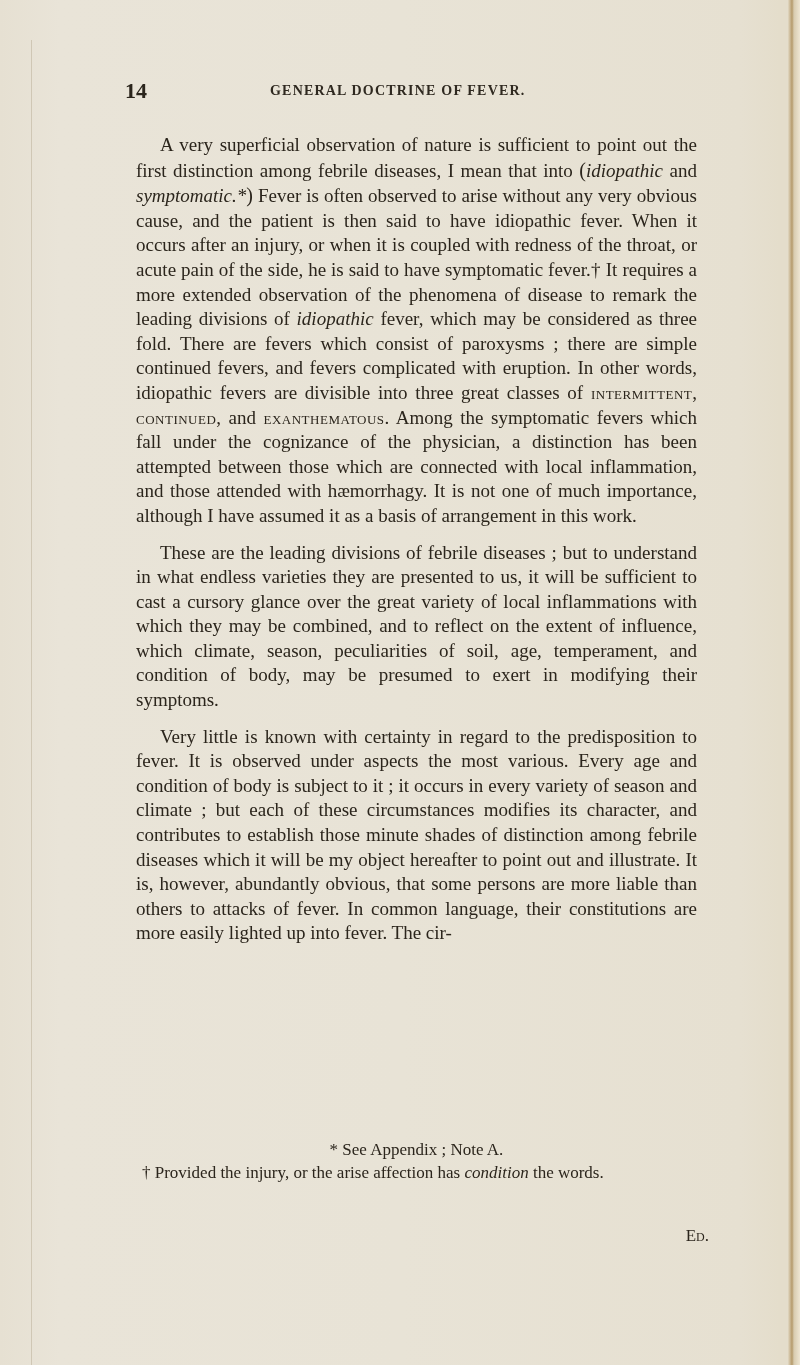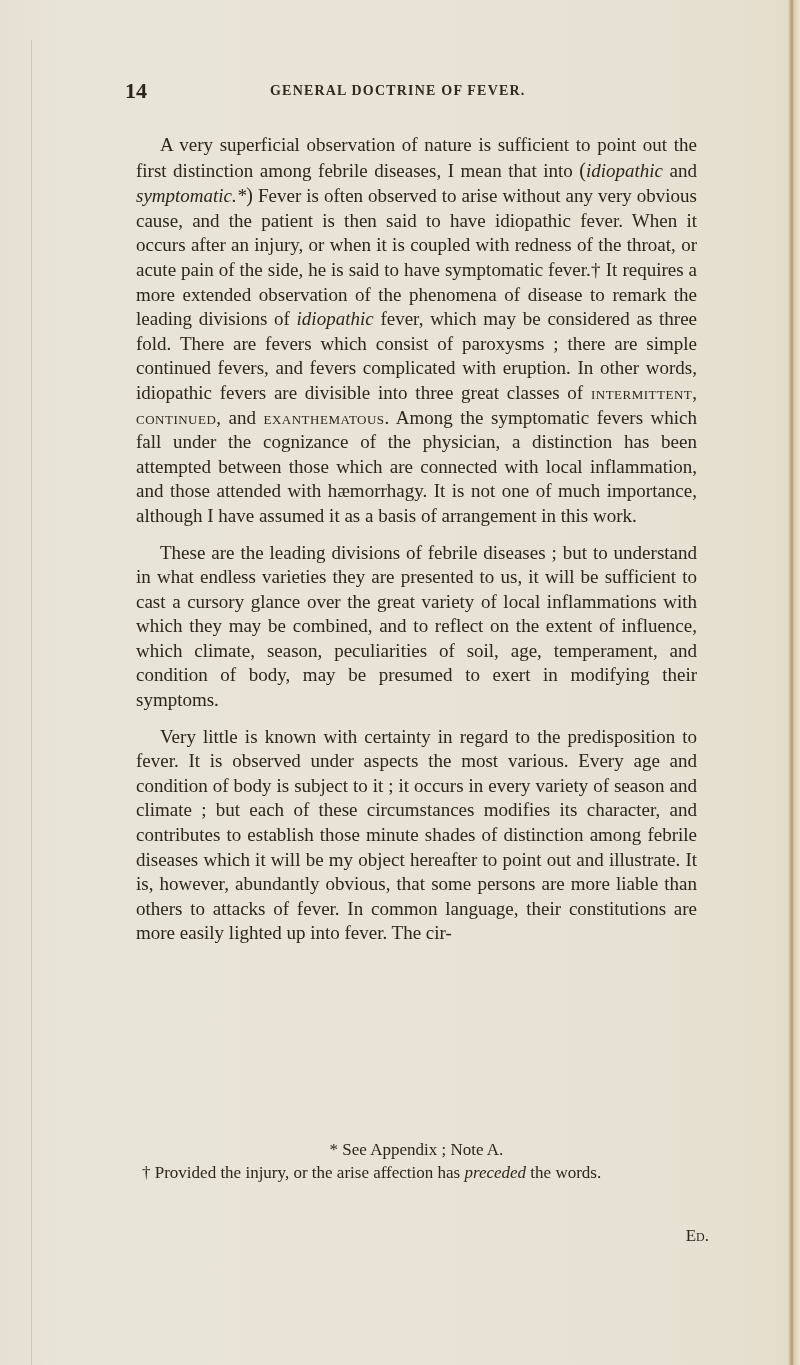--- a/index.html
+++ b/index.html
@@ -124,17 +124,17 @@
   </div>
 
   <div class="body-text">
     <p class="para"><span>A very superficial observation of nature is sufficient to point out the first distinction among febrile diseases, I mean that into </span><span class="bracket">(</span><em>idiopathic</em><span> and </span><em>symptomatic.*</em><span class="bracket">)</span><span> Fever is often observed to arise without any very obvious cause, and the patient is then said to have idiopathic fever. When it occurs after an injury, or when it is coupled with redness of the throat, or acute pain of the side, he is said to have symptomatic fever.† It requires a more extended observation of the phenomena of disease to remark the leading divisions of </span><em>idiopathic</em><span> fever, which may be considered as three fold. There are fevers which consist of paroxysms ; there are simple continued fevers, and fevers complicated with eruption. In other words, idiopathic fevers are divisible into three great classes of </span><span class="sc">intermittent</span><span>, </span><span class="sc">continued</span><span>, and </span><span class="sc">exanthematous</span><span>. Among the symptomatic fevers which fall under the cognizance of the physician, a distinction has been attempted between those which are connected with local inflammation, and those attended with hæmorrhagy. It is not one of much importance, although I have assumed it as a basis of arrangement in this work.</span></p>
     <p class="para">These are the leading divisions of febrile diseases ; but to understand in what endless varieties they are presented to us, it will be sufficient to cast a cursory glance over the great variety of local inflammations with which they may be combined, and to reflect on the extent of influence, which climate, season, peculiarities of soil, age, temperament, and condition of body, may be presumed to exert in modifying their symptoms.</p>
     <p class="para">Very little is known with certainty in regard to the predisposition to fever. It is observed under aspects the most various. Every age and condition of body is subject to it ; it occurs in every variety of season and climate ; but each of these circumstances modifies its character, and contributes to establish those minute shades of distinction among febrile diseases which it will be my object hereafter to point out and illustrate. It is, however, abundantly obvious, that some persons are more liable than others to attacks of fever. In common language, their constitutions are more easily lighted up into fever. The cir-</p>
   </div>
 
   <div class="footnotes">
     <div class="fn1">* See Appendix ; Note A.</div>
-    <div class="fn2"><span>† Provided the injury, or the arise affection has </span><em>preceded</em><span> the words.</span></div>
+    <div class="fn2"><span>† Provided the injury, or the arise affection has </span><em>condition</em><span> the words.</span></div>
     <div class="fn-sig">Ed.</div>
   </div>
 </div>
 <div class="right-edge"></div>
 
 </body></html>

